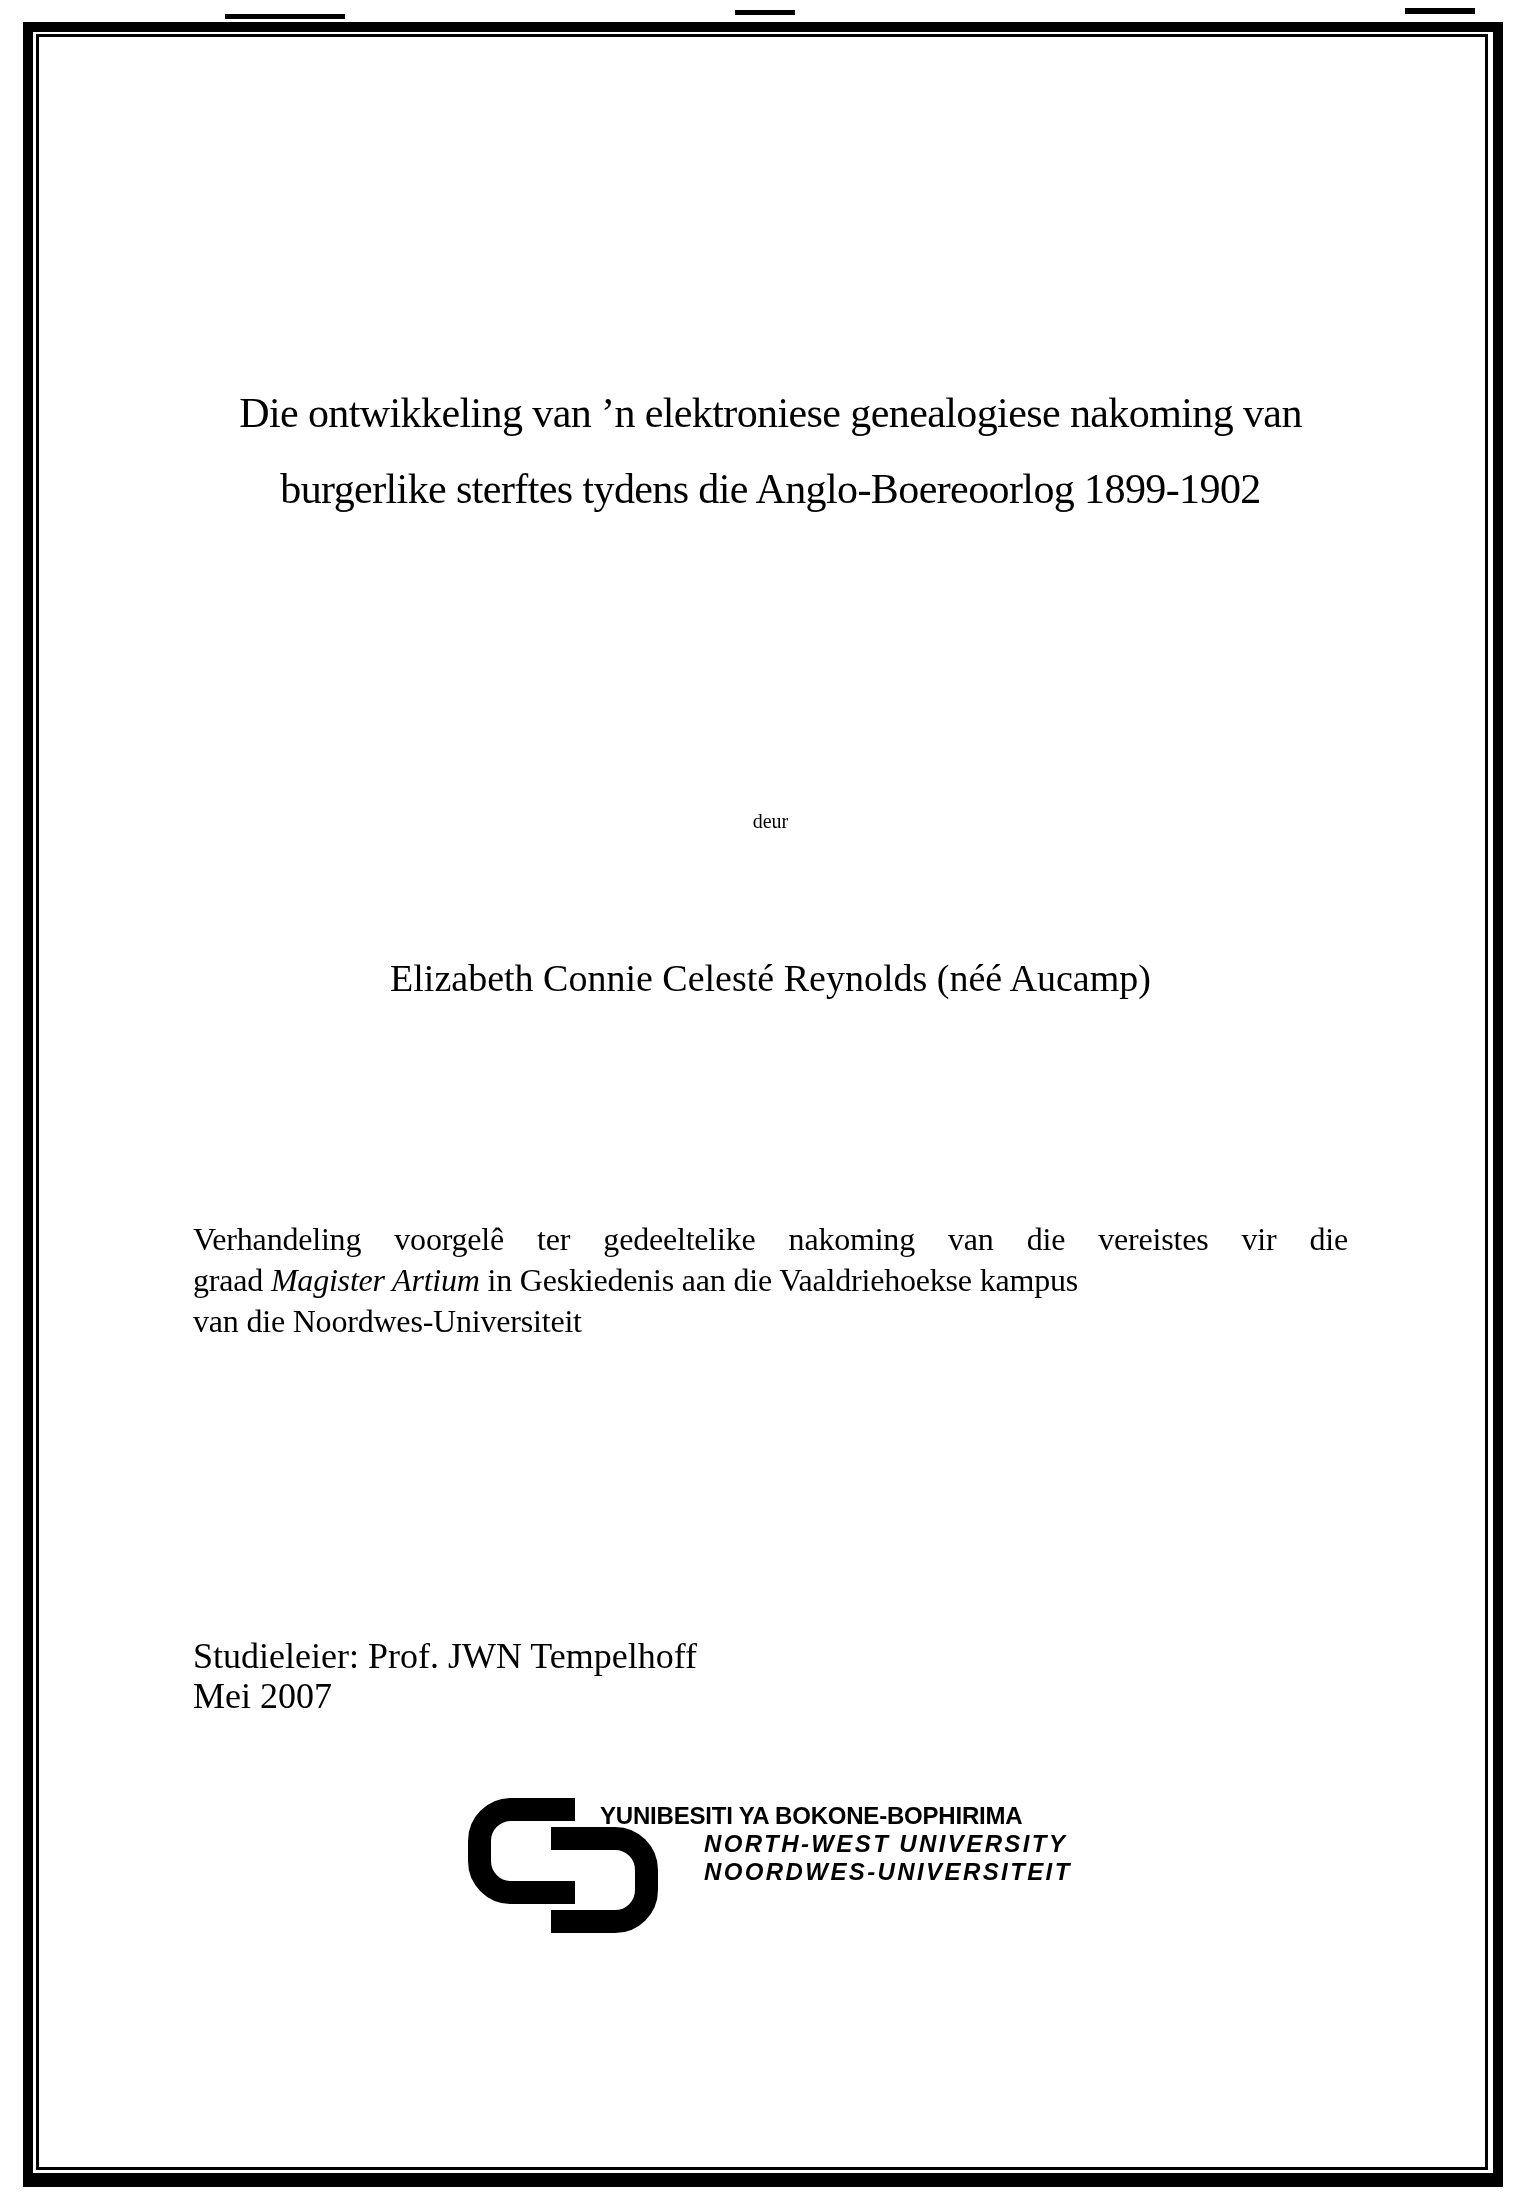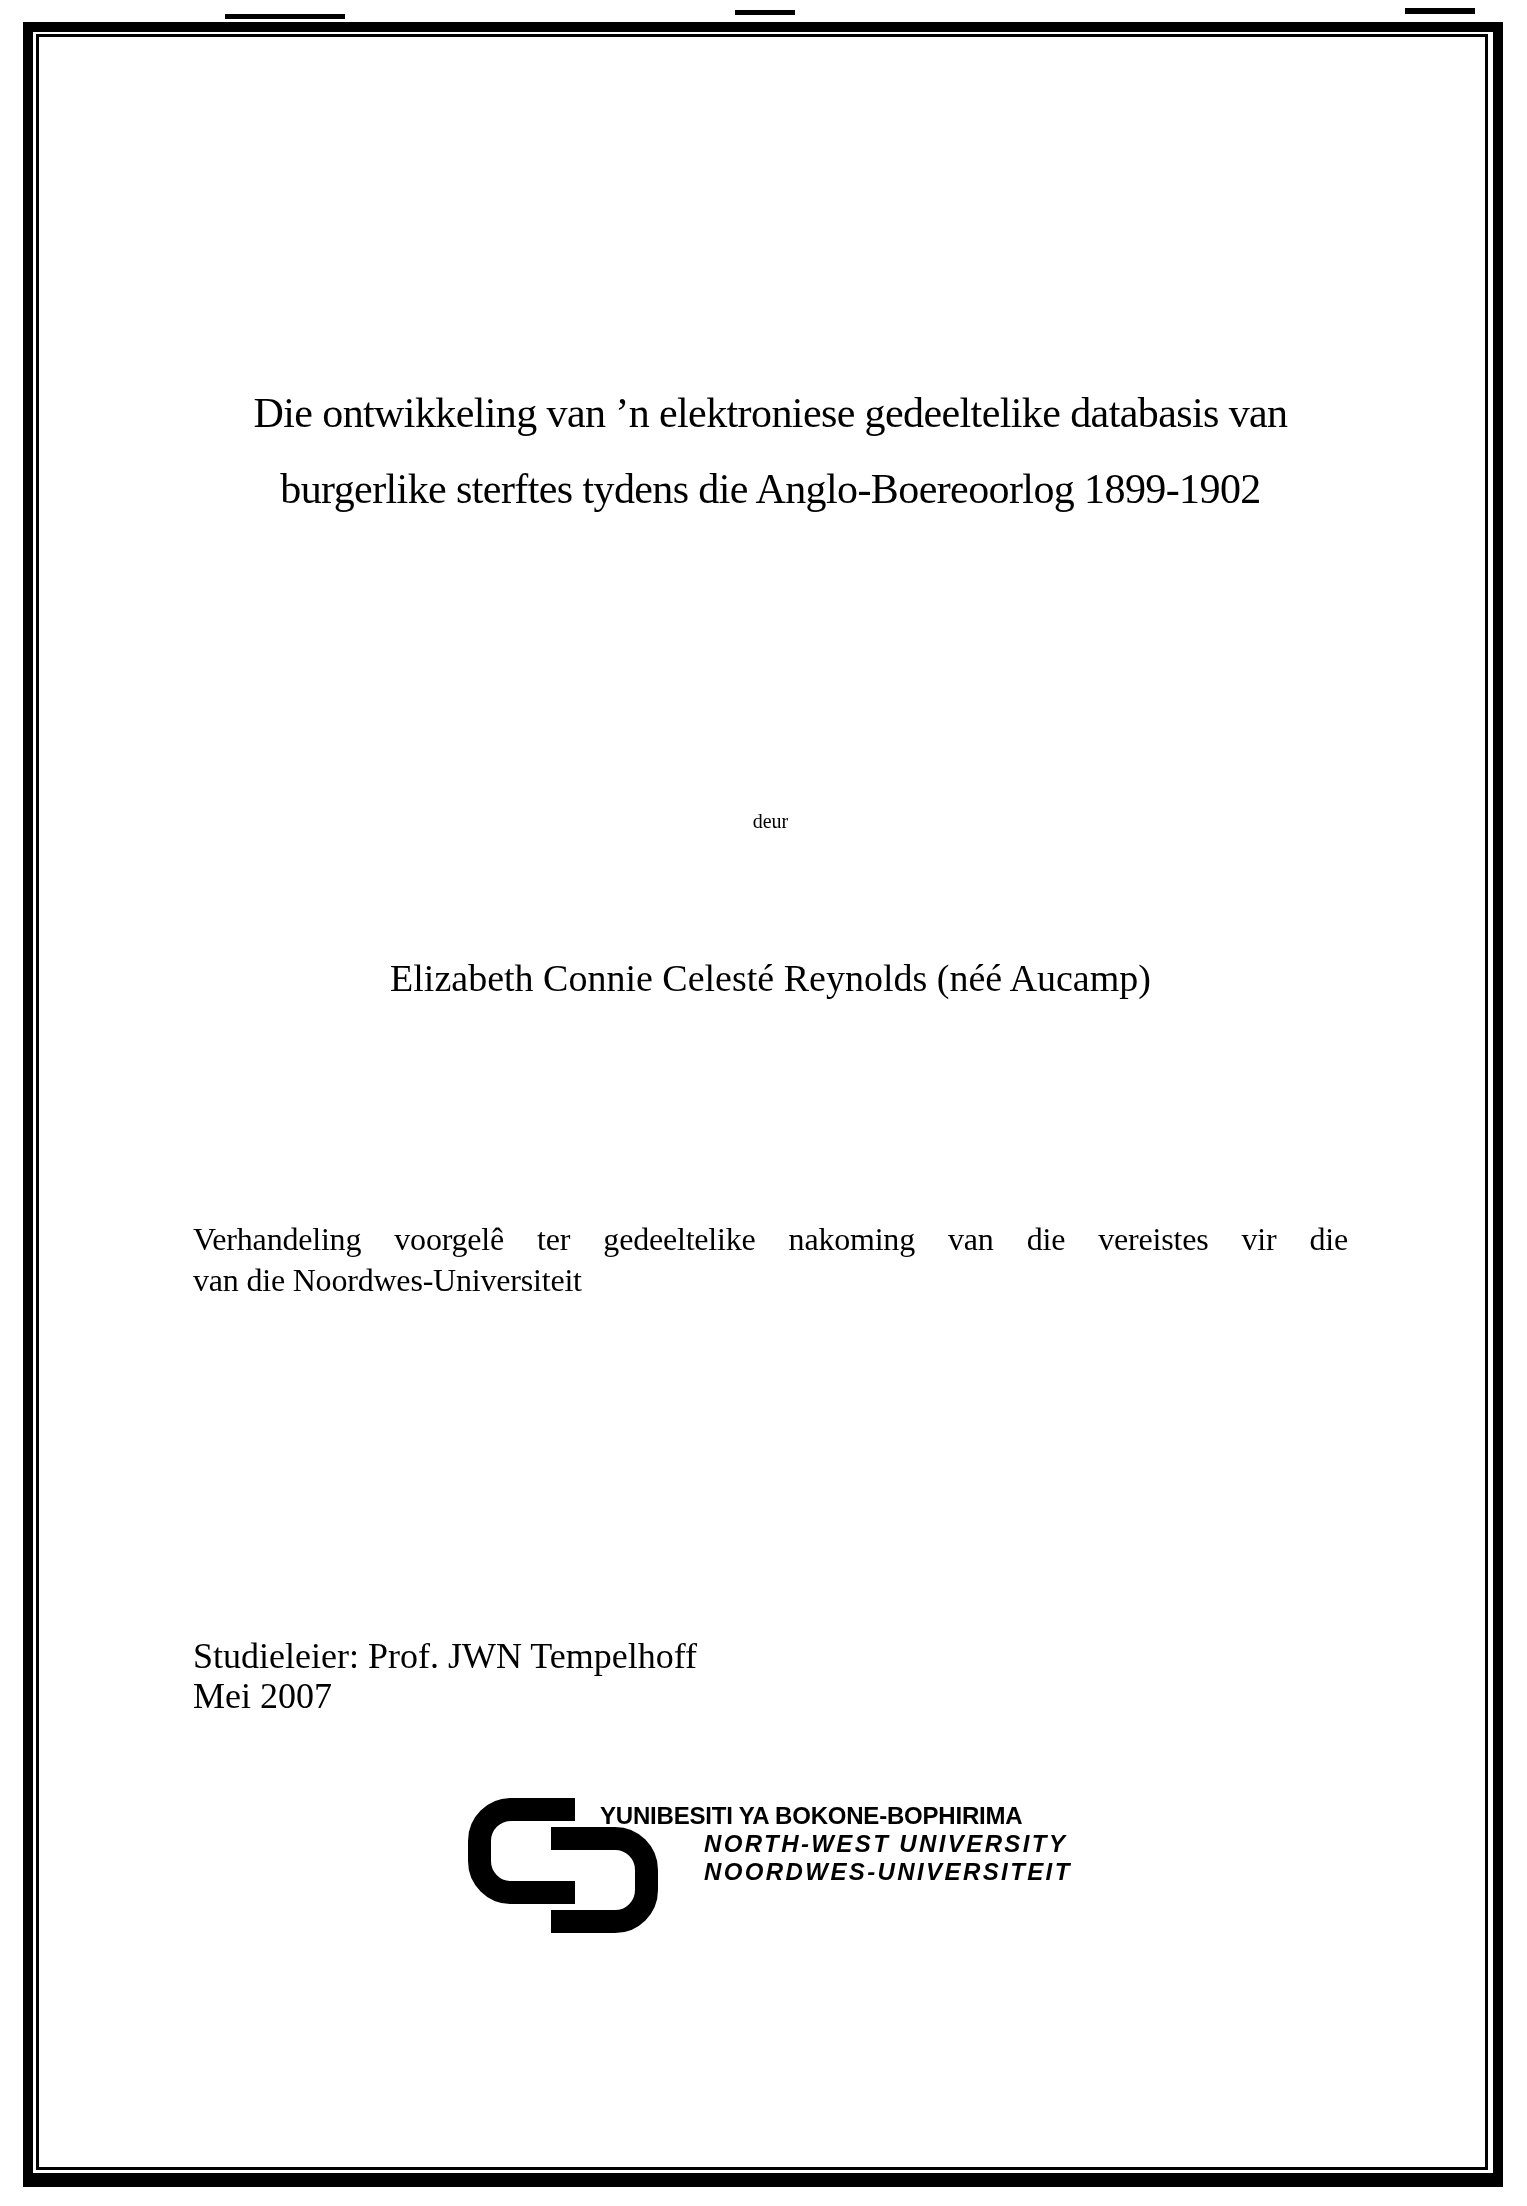--- a/index.html
+++ b/index.html
@@ -107,30 +107,31 @@
 <div class="page">
 
   <div class="frame-outer"></div>
   <div class="frame-inner"></div>
 
   <div class="artifact" style="left:225px; top:14px; width:120px; height:5px;"></div>
   <div class="artifact" style="left:735px; top:10px; width:60px; height:5px;"></div>
   <div class="artifact" style="left:1405px; top:8px; width:70px; height:6px;"></div>
 
   <div class="content-col title-block">
-    <span class="title-line">Die ontwikkeling van ’n elektroniese gedeeltelike databasis van</span>
+    <span class="title-line">Die ontwikkeling van ’n elektroniese genealogiese nakoming van</span>
     <span class="title-line">burgerlike sterftes tydens die Anglo-Boereoorlog 1899-1902</span>
   </div>
 
   <div class="content-col byline">deur</div>
 
   <div class="content-col author-line">Elizabeth Connie Celesté Reynolds (néé Aucamp)</div>
 
   <div class="content-col statement">
     <div class="justified">Verhandeling voorgelê ter gedeeltelike nakoming van die vereistes vir die</div>
+    <div><span>graad </span><span class="italic">Magister Artium</span><span> in Geskiedenis aan die Vaaldriehoekse kampus</span></div>
     <div>van die Noordwes-Universiteit</div>
   </div>
 
   <div class="content-col supervisor-block">
     <div>Studieleier: Prof. JWN Tempelhoff</div>
     <div>Mei 2007</div>
   </div>
 
   <svg class="logo-mark" viewBox="0 0 190 135" xmlns="http://www.w3.org/2000/svg" aria-hidden="true">
     <g fill="none" stroke="#000000" stroke-width="23" stroke-linecap="butt">

